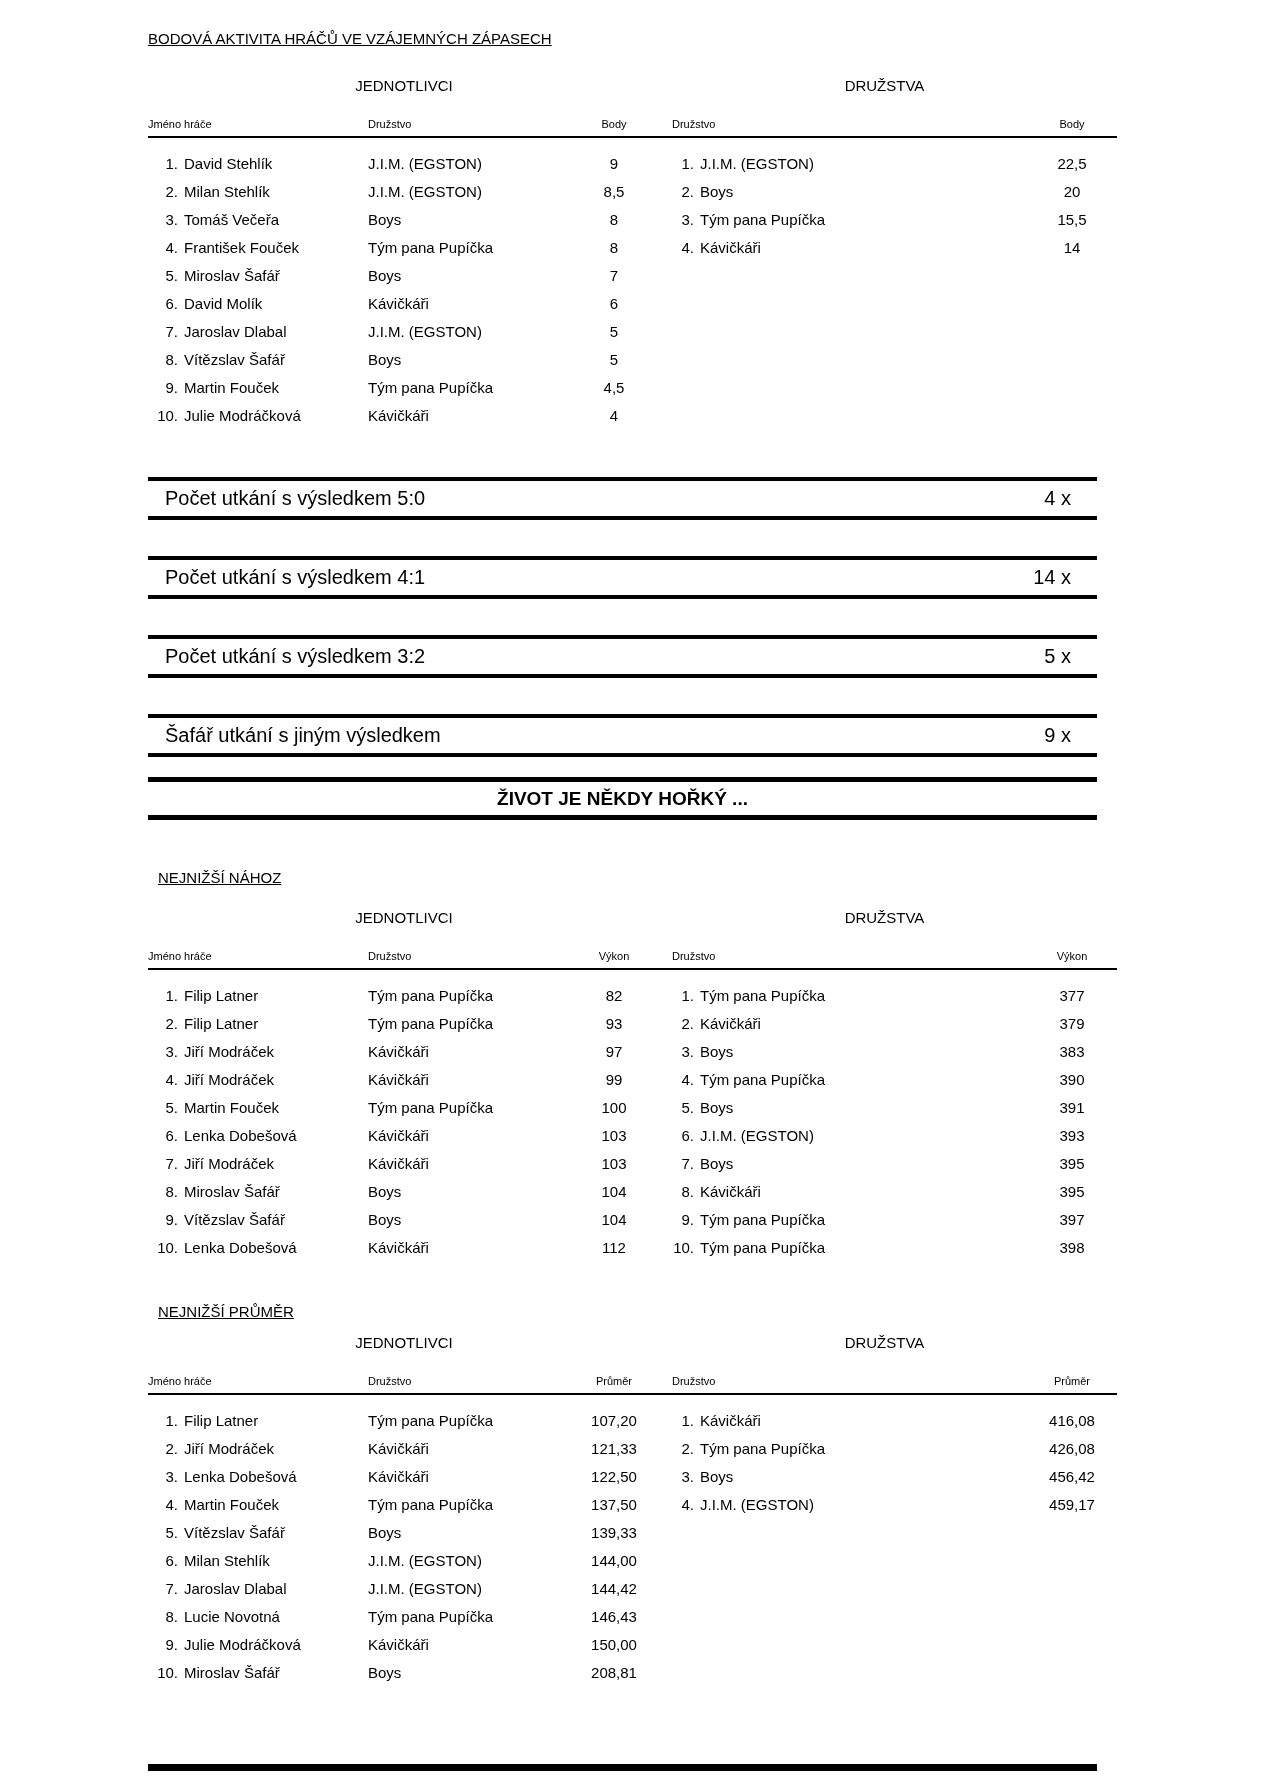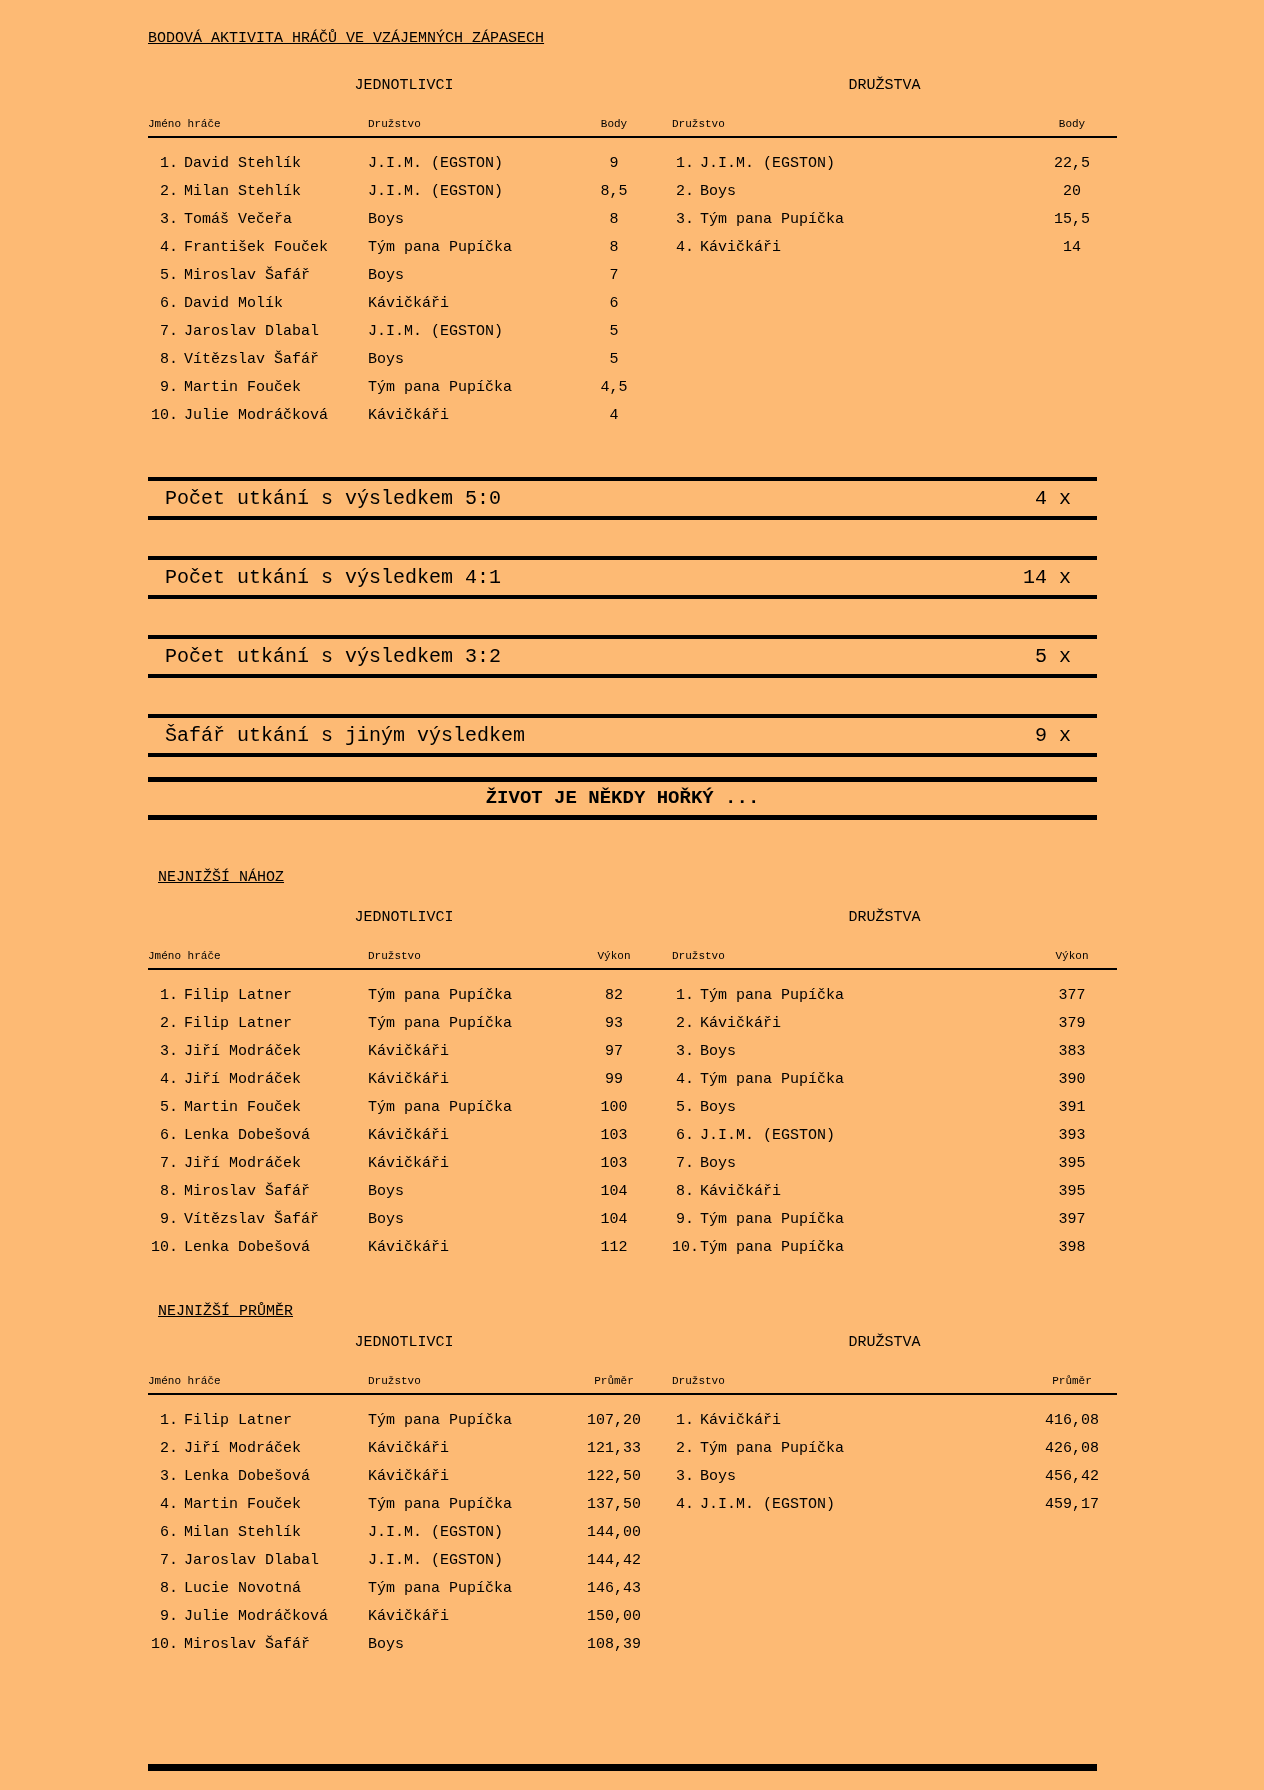--- a/index.html
+++ b/index.html
@@ -1,22 +1,22 @@
 <!DOCTYPE html>
 <html><head>
 <meta charset="utf-8">
 <style>
   html,body { margin:0; padding:0; background:#e8e8e8; }
   .page {
     position: relative;
     width: 1264px;
     height: 1790px;
     margin: 0 auto;
-    background: #fdba74;
-    font-family: Liberation Mono, monospace;
+    background: #ffffff;
+    font-family: Liberation Sans, sans-serif;
     color: #000000;
   }
   .abs { position: absolute; }
 
   .page-title {
     left: 148px; top: 30px;
     font-size: 15px; font-weight: normal;
     text-decoration: underline;
     margin: 0;
   }
@@ -355,20 +355,25 @@
               <td class="col-name"><span class="cell-rank">3.</span><span class="cell-name">Lenka Dobešová</span></td>
               <td class="col-team"><span class="cell-team">Kávičkáři</span></td>
               <td class="col-value"><span class="cell-value">122,50</span></td>
             </tr>
             <tr>
               <td class="col-name"><span class="cell-rank">4.</span><span class="cell-name">Martin Fouček</span></td>
               <td class="col-team"><span class="cell-team">Tým pana Pupíčka</span></td>
               <td class="col-value"><span class="cell-value">137,50</span></td>
             </tr>
             <tr>
+              <td class="col-name"><span class="cell-rank">5.</span><span class="cell-name">Vítězslav Šafář</span></td>
+              <td class="col-team"><span class="cell-team">Boys</span></td>
+              <td class="col-value"><span class="cell-value">139,33</span></td>
+            </tr>
+            <tr>
               <td class="col-name"><span class="cell-rank">6.</span><span class="cell-name">Milan Stehlík</span></td>
               <td class="col-team"><span class="cell-team">J.I.M. (EGSTON)</span></td>
               <td class="col-value"><span class="cell-value">144,00</span></td>
             </tr>
             <tr>
               <td class="col-name"><span class="cell-rank">7.</span><span class="cell-name">Jaroslav Dlabal</span></td>
               <td class="col-team"><span class="cell-team">J.I.M. (EGSTON)</span></td>
               <td class="col-value"><span class="cell-value">144,42</span></td>
             </tr>
             <tr>
@@ -377,21 +382,21 @@
               <td class="col-value"><span class="cell-value">146,43</span></td>
             </tr>
             <tr>
               <td class="col-name"><span class="cell-rank">9.</span><span class="cell-name">Julie Modráčková</span></td>
               <td class="col-team"><span class="cell-team">Kávičkáři</span></td>
               <td class="col-value"><span class="cell-value">150,00</span></td>
             </tr>
             <tr>
               <td class="col-name"><span class="cell-rank">10.</span><span class="cell-name">Miroslav Šafář</span></td>
               <td class="col-team"><span class="cell-team">Boys</span></td>
-              <td class="col-value"><span class="cell-value">108,39</span></td>
+              <td class="col-value"><span class="cell-value">208,81</span></td>
             </tr>
           </tbody>
       </table>
     </div>
     <div class="tbl-block-right">
       <h2 class="tbl-title">DRUŽSTVA</h2>
       <table class="team-table">
         <thead>
           <tr>
             <th class="col-team">Družstvo</th>

